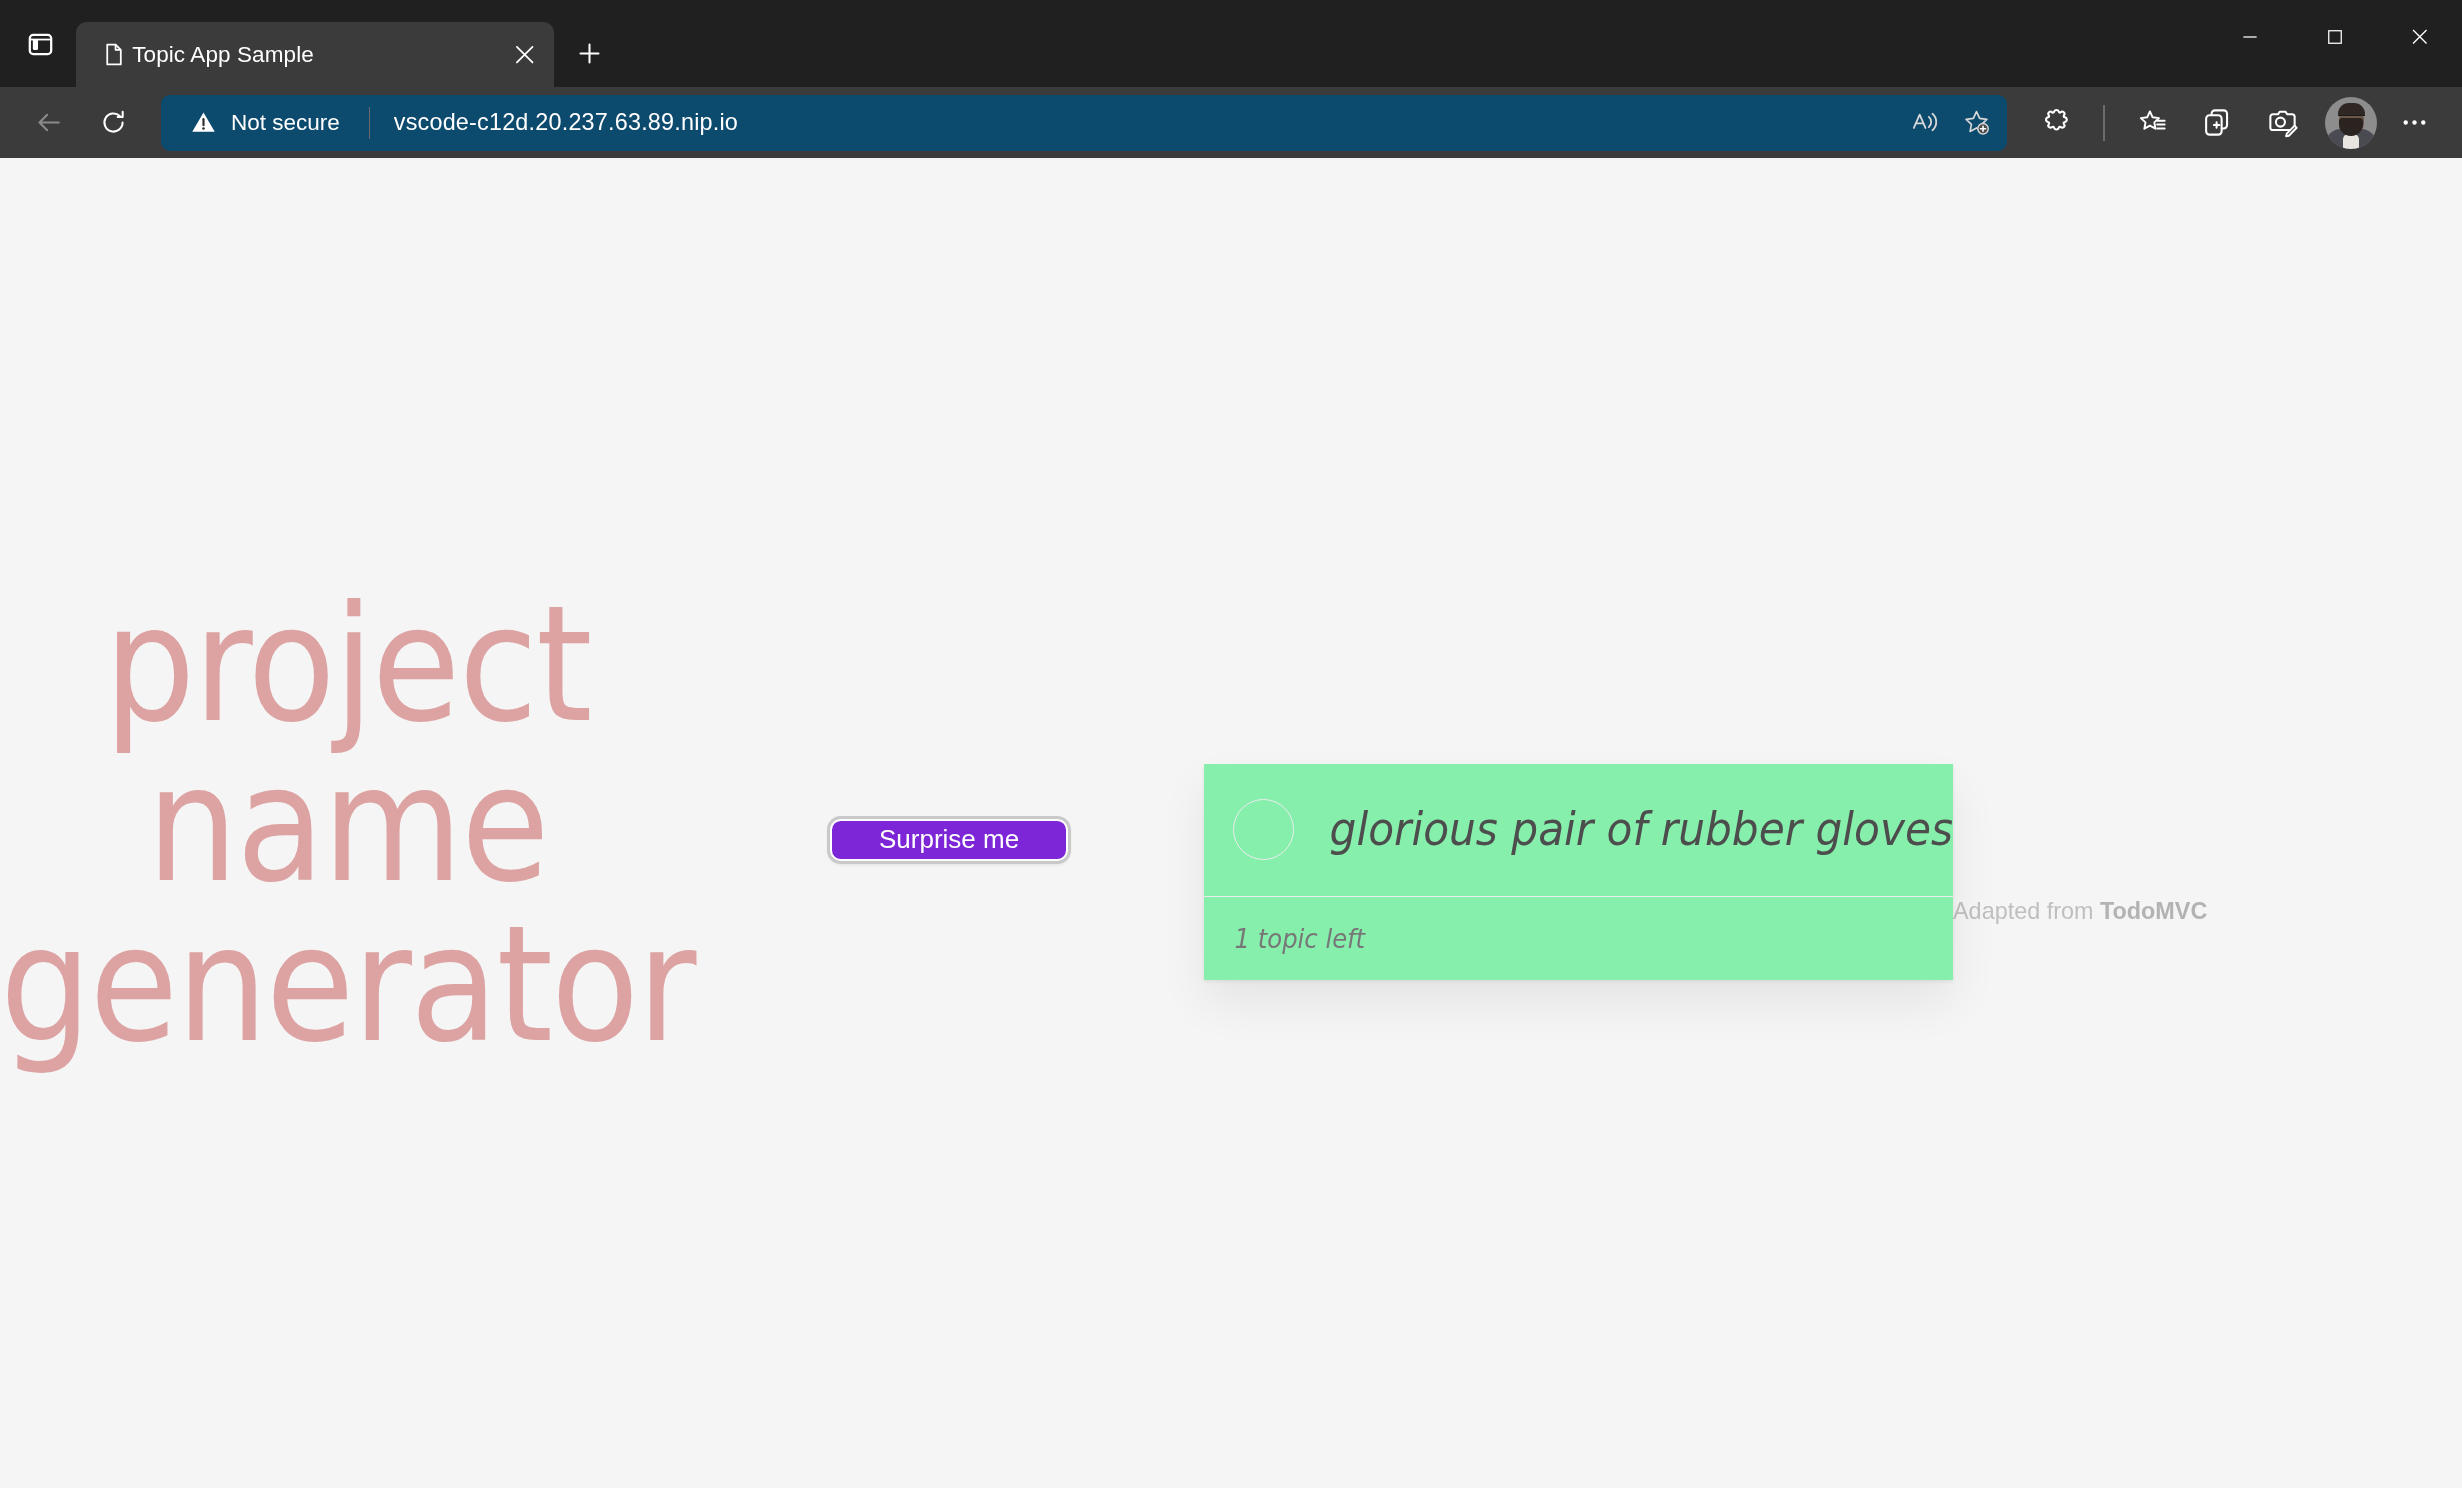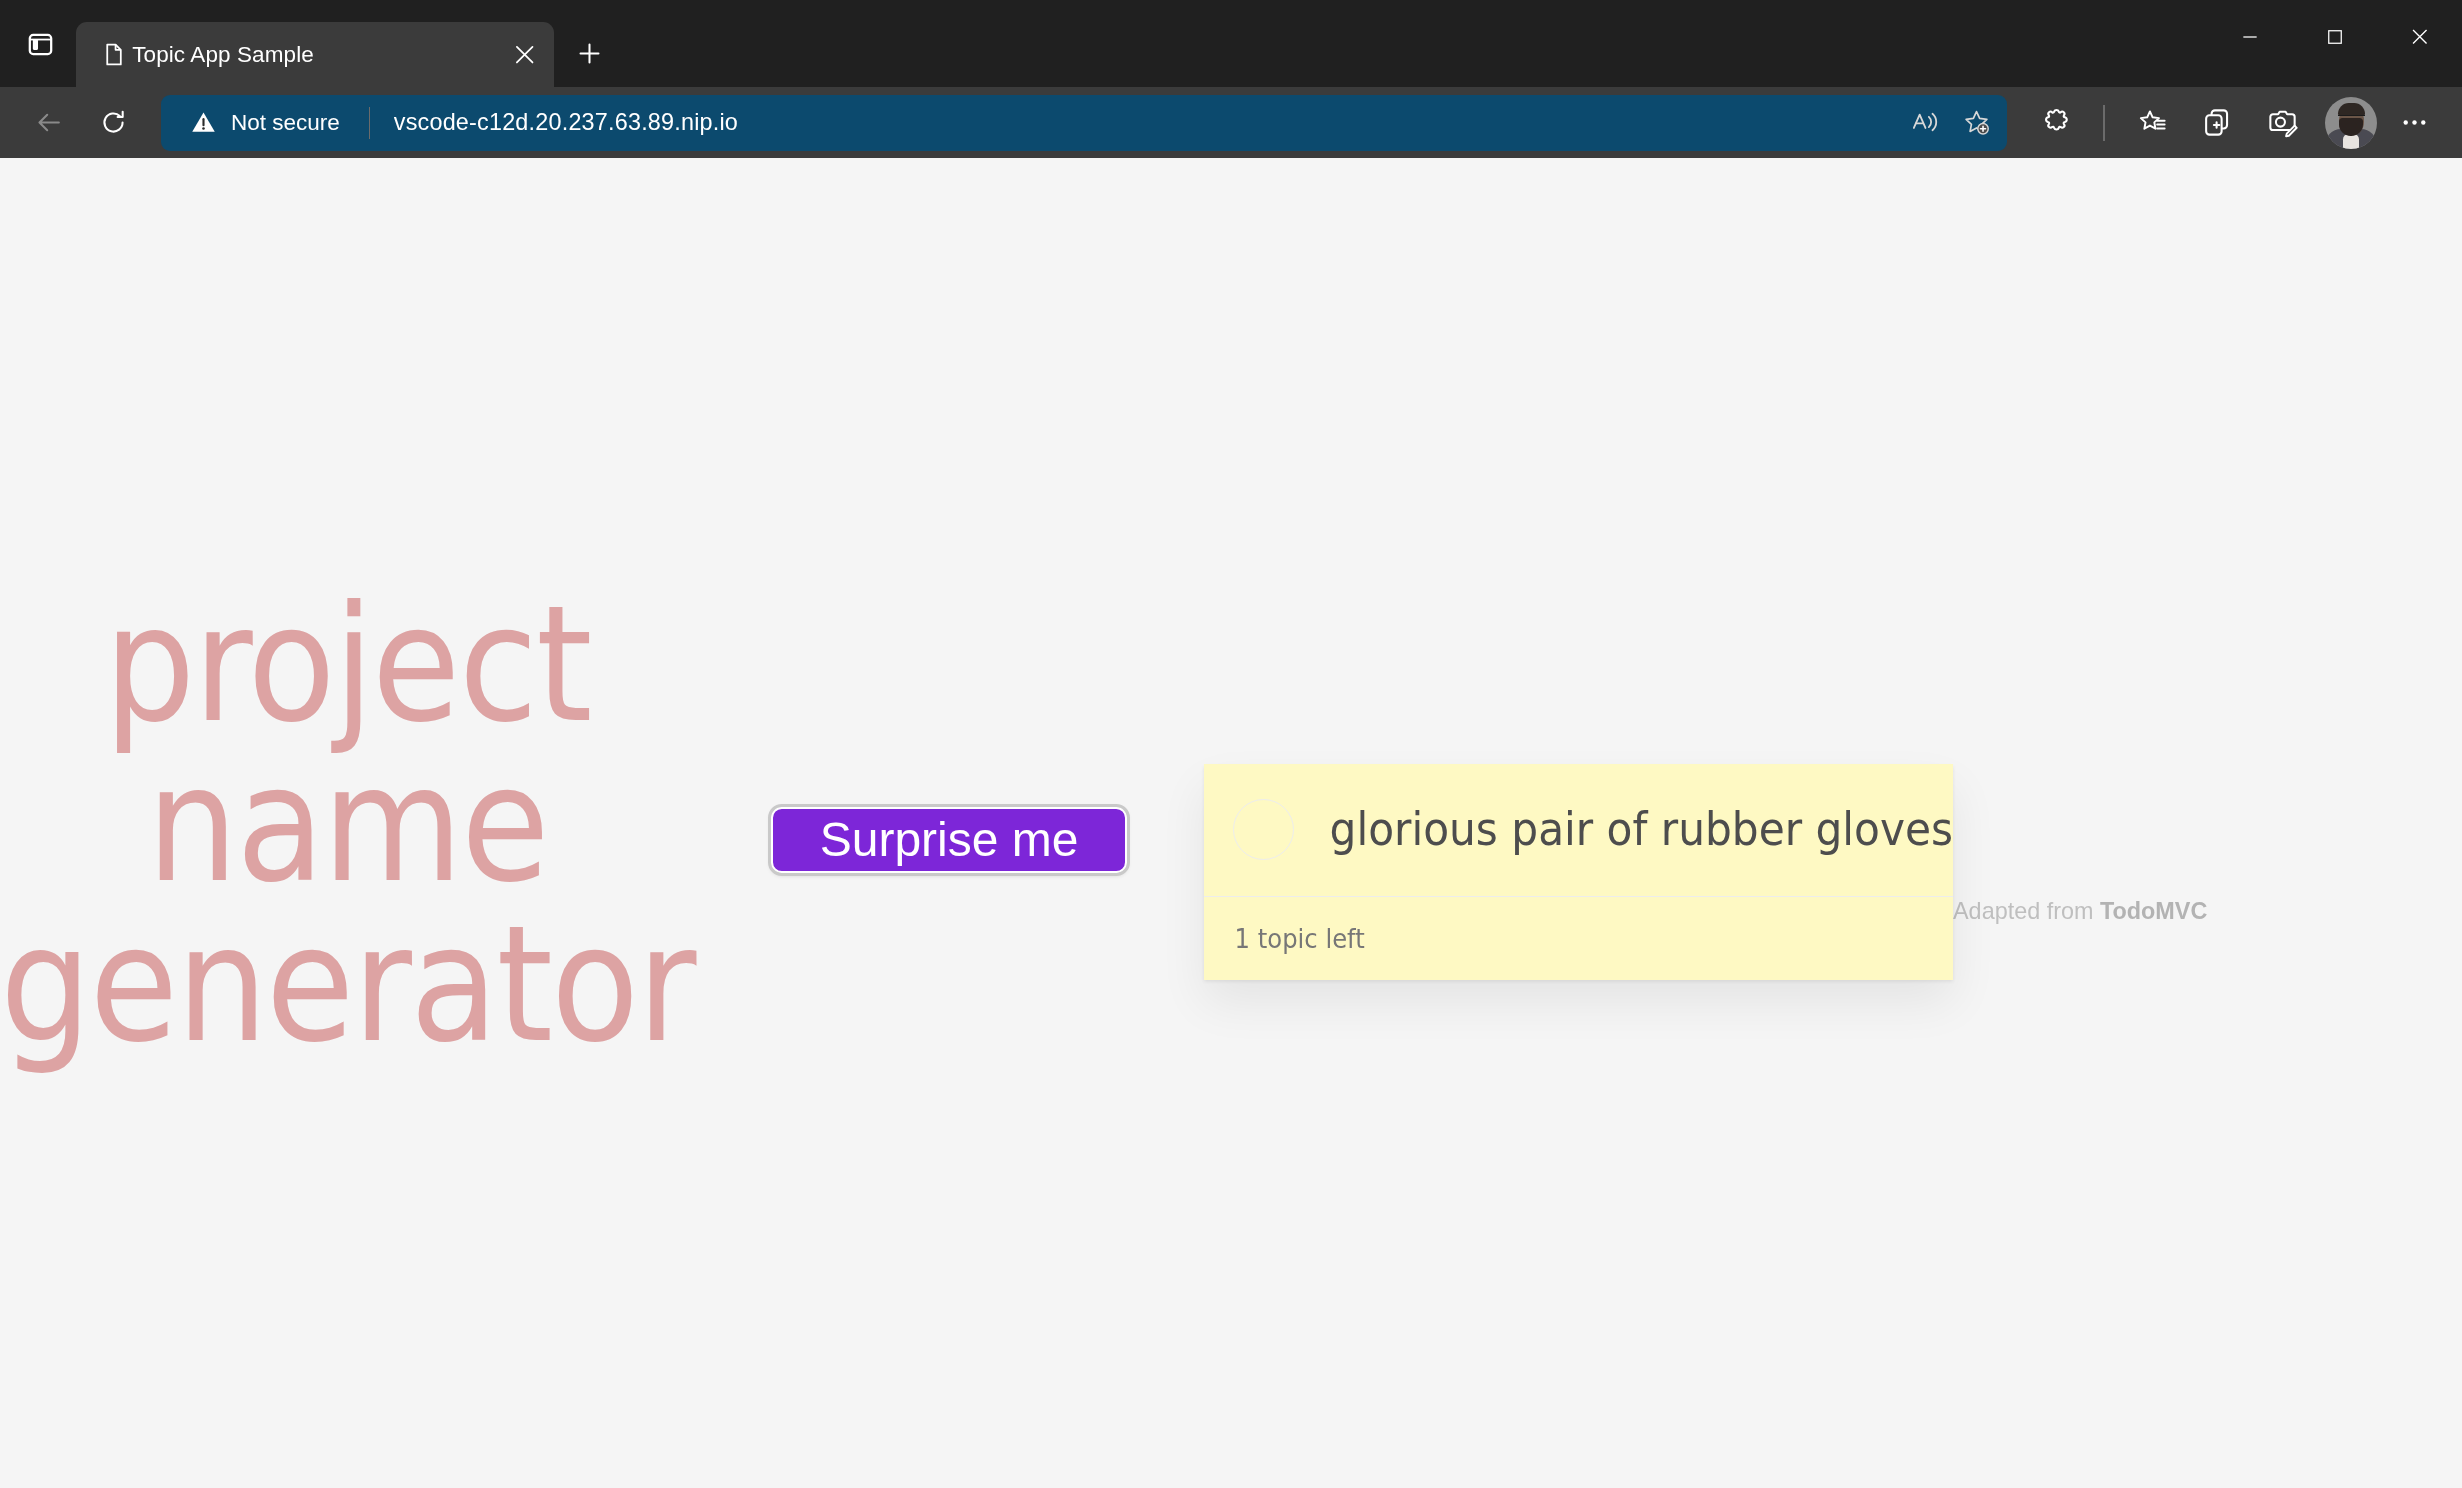--- a/index.html
+++ b/index.html
@@ -264,40 +264,41 @@
 
   .surprise-wrap {
     margin-top: 34px;
     display: flex;
     justify-content: center;
     width: 100%;
   }
   .surprise-btn {
     background: #7d26d8;
     color: #ffffff;
-    font-size: 48px;
+    font-size: 26px;
     font-weight: 400;
     font-family: "Liberation Sans", sans-serif;
     padding: 4px 47px;
     border-radius: 10.8px;
     border: 2.7px solid #ffffff;
     outline: 3.6px solid #c9c9c9;
     outline-offset: 0.9px;
     box-shadow: 0 1.8px 5.4px rgba(0,0,0,.18);
     cursor: pointer;
     line-height: 1.12;
   }
 
   .todo-card {
     margin-top: 97px;
     width: 1073px;
-    background: #fef9c3;
+    background: #86efac;
     box-shadow: 0 1.8px 3.6px 0 rgba(0,0,0,0.08),
                 0 22.5px 45px 0 rgba(0,0,0,0.07);
     position: relative;
+    font-style: italic;
   }
   .todo-row {
     display: flex;
     align-items: center;
     height: 133px;
     border-bottom: 0.9px solid #ededed;
     padding-left: 20px;
     box-sizing: border-box;
   }
   .toggle {

